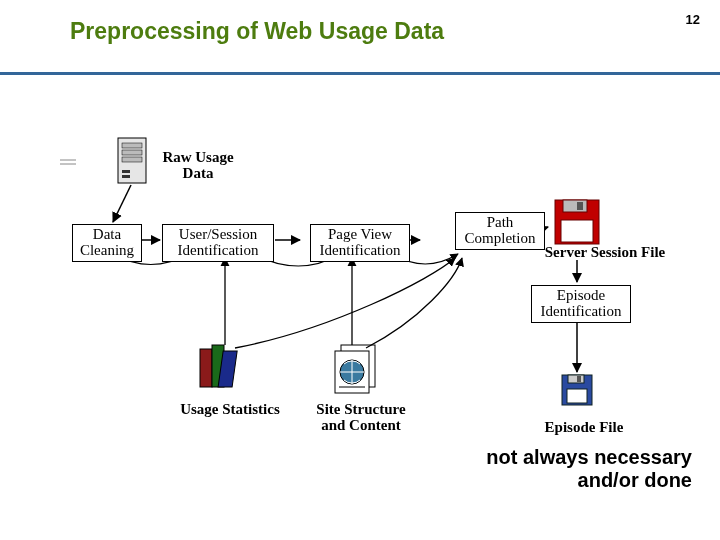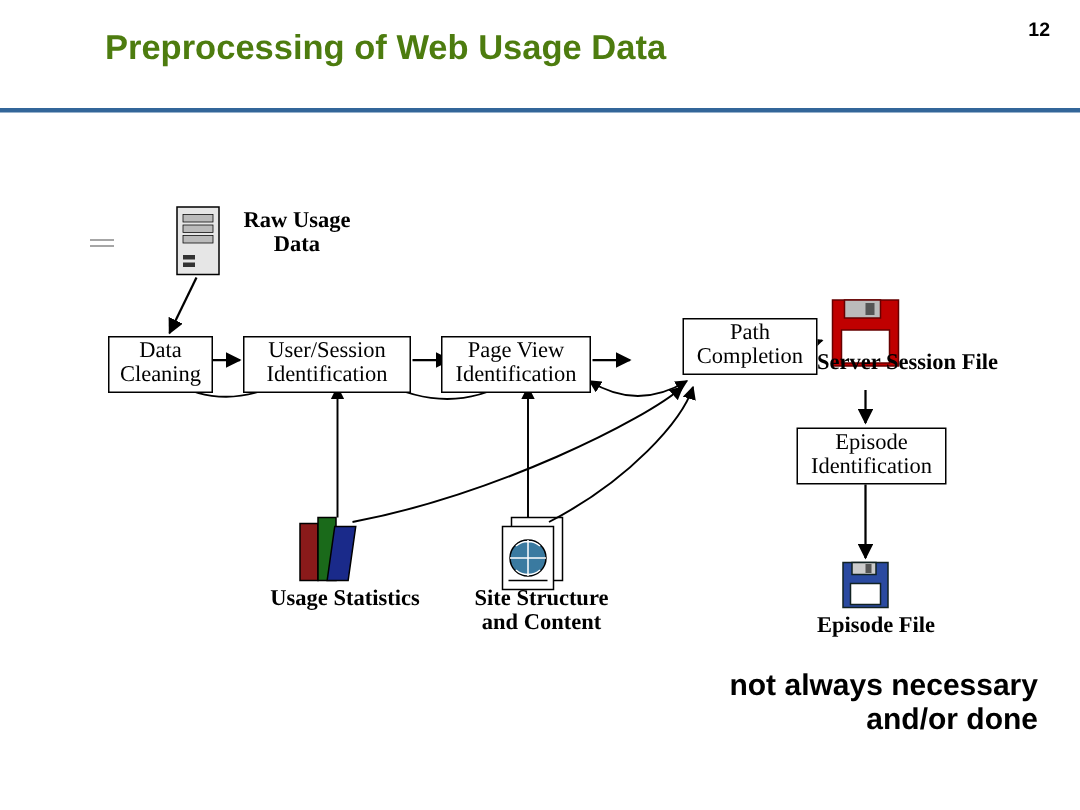--- a/index.html
+++ b/index.html
@@ -39,20 +39,21 @@
     position: absolute;
     font-family: "Times New Roman", serif;
     font-size: 15px;
     text-align: center;
     line-height: 1.05;
     color: #000;
   }
   .serif-bold {
     font-family: "Times New Roman", serif;
     font-weight: bold;
+    margin-top: 10px;
   }
   .box {
     border: 1px solid #000;
     background: #fff;
     padding: 2px 6px;
     display: inline-block;
   }
   .footnote {
     position: absolute;
     font-family: Arial, sans-serif;
@@ -145,21 +146,21 @@
     <line x1="0" y1="4" x2="16" y2="4" stroke="#888" stroke-width="1"></line>
   </g>
 </svg>
 
 <div class="label serif-bold" style="left:153px; top:140px; width:90px;">Raw Usage<br>Data</div>
 
 <div class="label box" style="left:72px; top:224px; width:70px;">Data<br>Cleaning</div>
 
 <div class="label box" style="left:162px; top:224px; width:112px;">User/Session<br>Identification</div>
 
-<div class="label box" style="left:294px; top:224px; width:100px;">Page View<br>Identification</div>
+<div class="label box" style="left:310px; top:224px; width:100px;">Page View<br>Identification</div>
 
 <div class="label box" style="left:422px; top:212px; width:90px;margin-left:33px;">Path<br>Completion</div>
 
 <div class="label serif-bold" style="left:530px; top:235px; width:150px; text-align:center;">Server Session File</div>
 
 <div class="label box" style="left:531px; top:285px; width:100px;">Episode<br>Identification</div>
 
 <div class="label serif-bold" style="left:170px; top:392px; width:120px;">Usage Statistics</div>
 
 <div class="label serif-bold" style="left:306px; top:392px; width:110px;">Site Structure<br>and Content</div>

